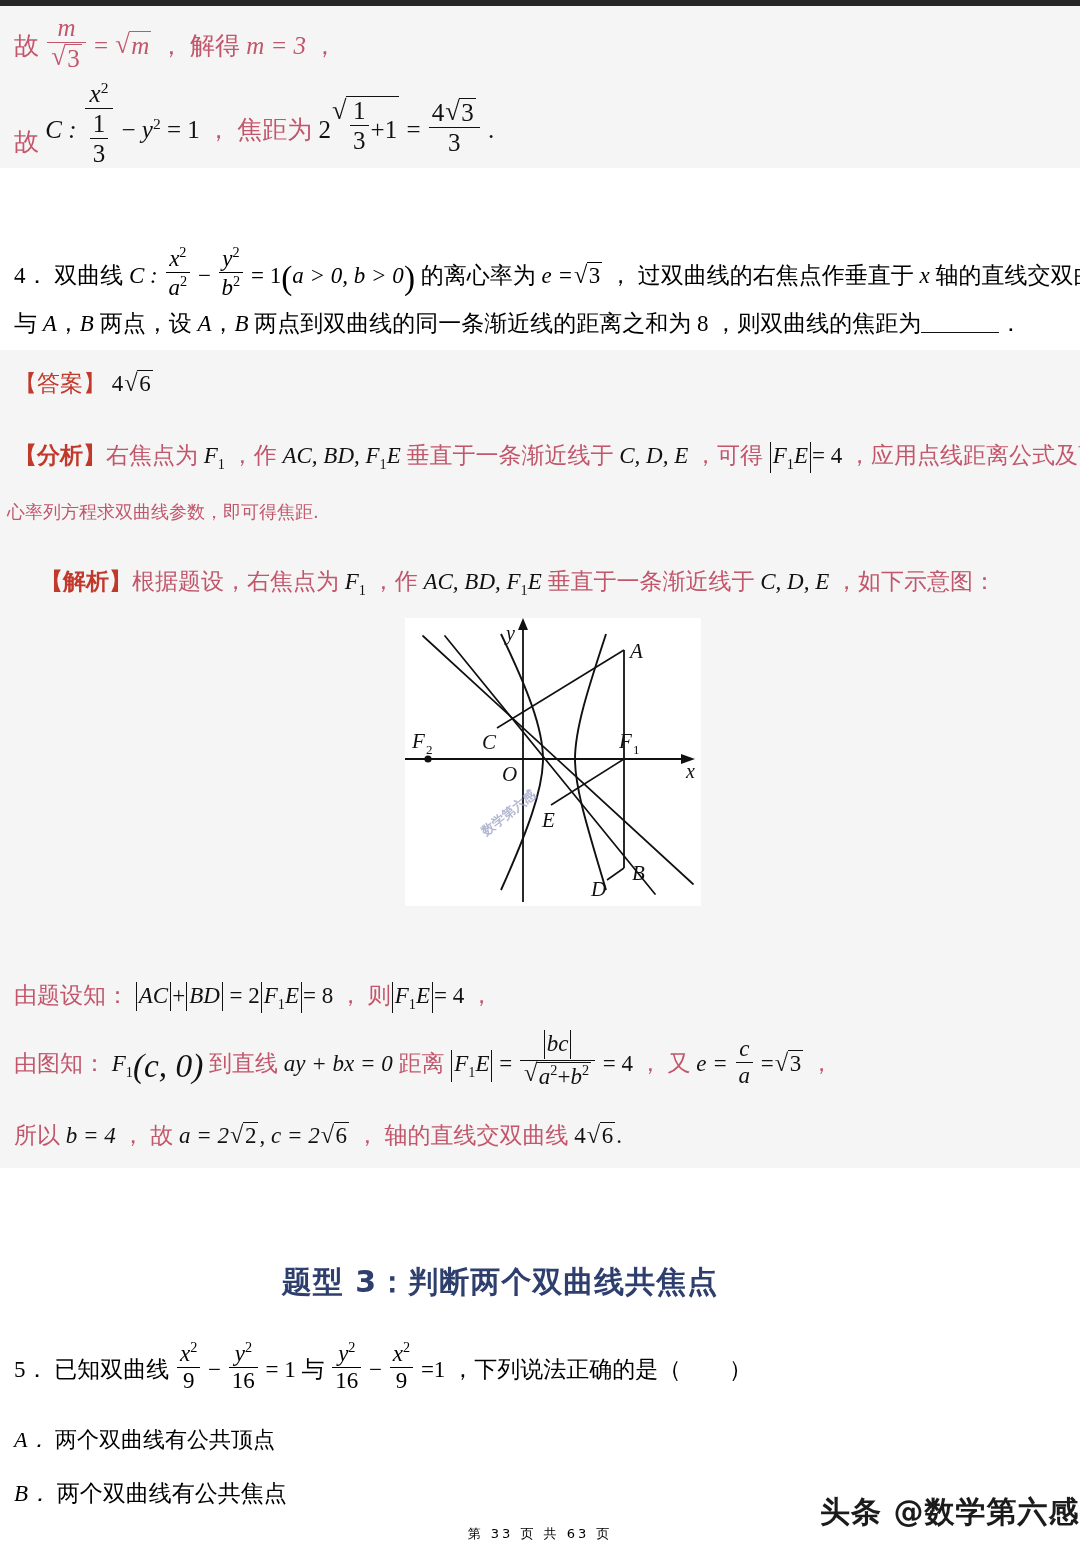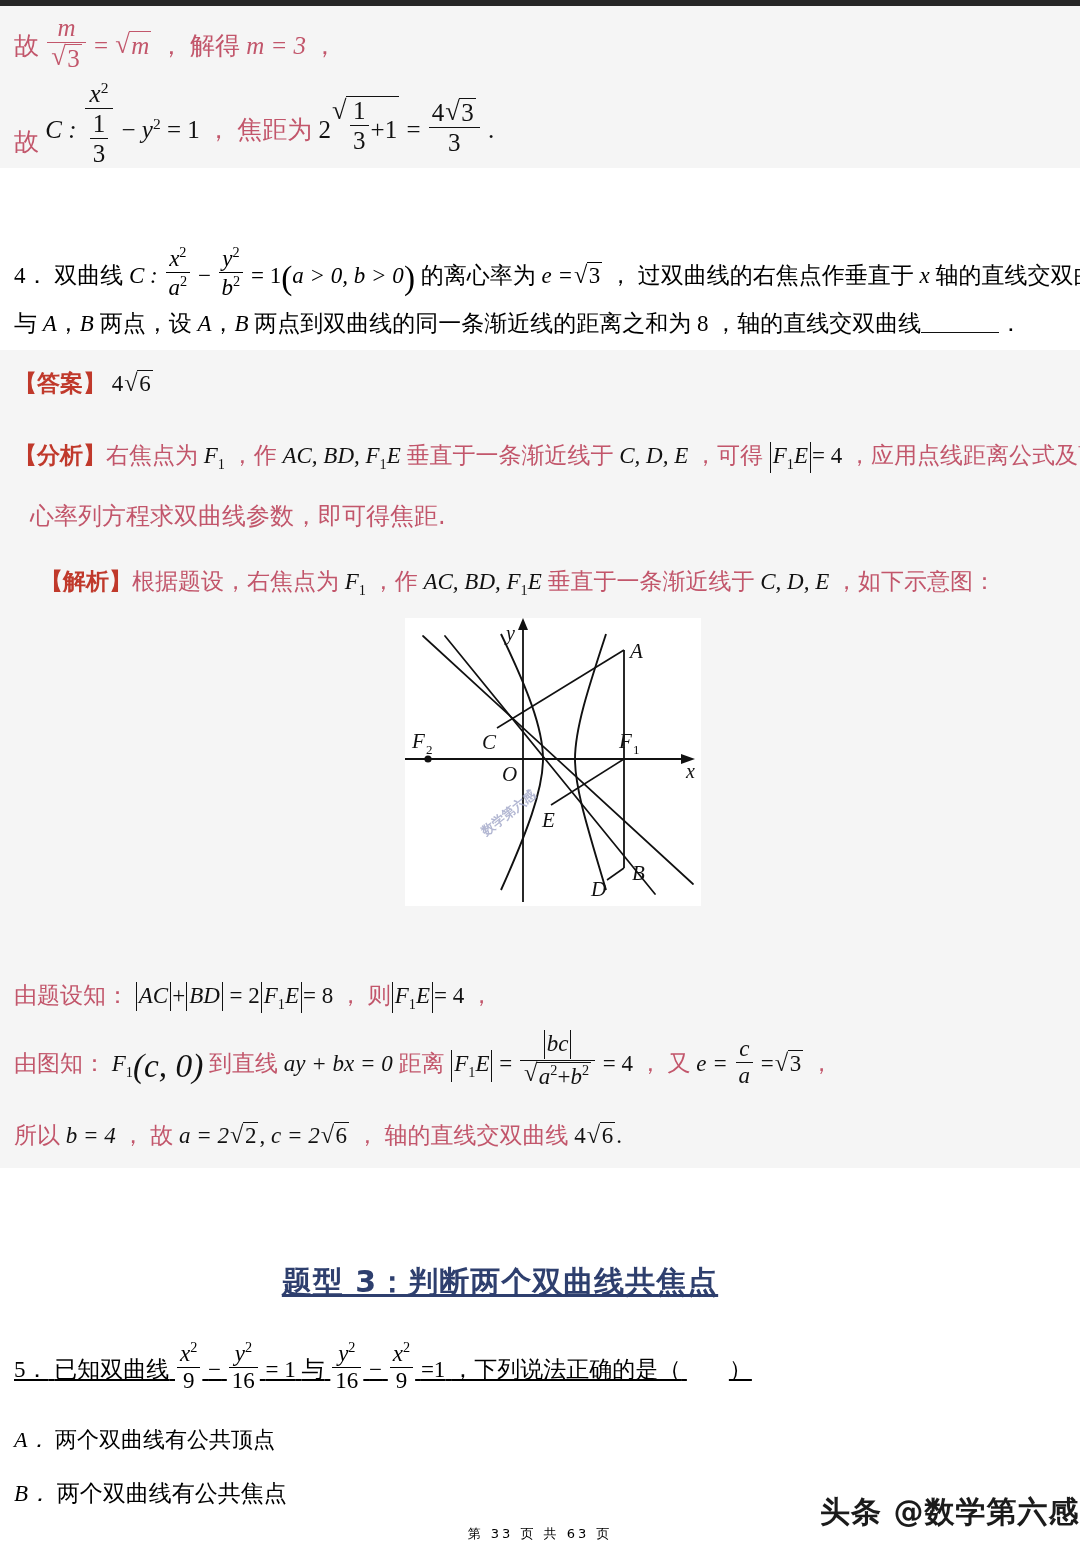--- a/index.html
+++ b/index.html
@@ -48,21 +48,20 @@
         padding:0 2px; margin:0 1px; line-height:1.25; }
 
   .paren-big{ font-size:1.45em; vertical-align:-0.16em; }
 
   .blank-ul{ display:inline-block; width:78px; border-bottom:1.6px solid #111; vertical-align:-2px; }
 
   .heading3{
     position:absolute; left:0; width:1000px; text-align:center;
     font-family:"DejaVu Sans", sans-serif; font-weight:bold; font-size:30px;
     letter-spacing:1px;
-    text-decoration:underline;
   }
 
   .footer-page{
     position:absolute; text-align:center;
     font-family:"DejaVu Sans", sans-serif; font-size:13px; letter-spacing:3px; color:#000000;
   }
   .watermark-brand{
     position:absolute; font-family:"DejaVu Sans", sans-serif; font-weight:bold;
     font-size:30px; color:#1b1b1b; letter-spacing:1px;
   }
@@ -143,41 +142,41 @@
   
 </div>
 
 <div class="line" style="left:14px; top:308px; font-size:23px;">
   <span class="cn">与</span>
   <span class="mi">A</span><span class="cn">，</span><span class="mi">B</span>
   <span class="cn">两点，设</span>
   <span class="mi">A</span><span class="cn">，</span><span class="mi">B</span>
   <span class="cn">两点到双曲线的同一条渐近线的距离之和为</span>
   <span class="mn">8</span>
-  <span class="cn">，轴的直线交双曲线</span><span class="blank-ul"></span><span class="mn">．</span>
+  <span class="cn">，则双曲线的焦距为</span><span class="blank-ul"></span><span class="mn">．</span>
 </div>
 
 <div class="line" style="left:14px; top:368px; font-size:23px;">
-  <span class="cn red" style="font-weight:bold;">【答案】</span>
+  <span class="cn red" style="font-weight:normal;">【答案】</span>
   <span class="mn black">4</span><span class="sqrt black"><span class="rad mn">6</span></span>
 </div>
 
 <div class="line" style="left:14px; top:440px; font-size:23px;">
   <span class="cn red" style="font-weight:bold;">【分析】</span><span class="cn rose">右焦点为</span>
   <span class="mi black">F</span><span class="sub mn black">1</span>
   <span class="cn rose">，作</span>
   <span class="mi black">AC, BD, F</span><span class="sub mn black">1</span><span class="mi black">E</span>
   <span class="cn rose">垂直于一条渐近线于</span>
   <span class="mi black">C, D, E</span>
   <span class="cn rose">，可得</span>
   <span class="abs black"><span class="mi">F</span><span class="sub mn">1</span><span class="mi">E</span></span><span class="mn black">= 4</span>
   <span class="cn rose">，应用点线距离公式及离</span>
 </div>
 
-<div class="line" style="left:30px; top:500px; font-size:24px;">
+<div class="line" style="left:7px; top:500px; font-size:18px;">
   <span class="cn rose">心率列方程求双曲线参数，即可得焦距.</span>
 </div>
 
 <div class="line" style="left:14px; top:566px; font-size:23px;margin-left:26px;">
   <span class="cn red" style="font-weight:bold;">【解析】</span><span class="cn rose">根据题设，右焦点为</span>
   <span class="mi black">F</span><span class="sub mn black">1</span>
   <span class="cn rose">，作</span>
   <span class="mi black">AC, BD, F</span><span class="sub mn black">1</span><span class="mi black">E</span>
   <span class="cn rose">垂直于一条渐近线于</span>
   <span class="mi black">C, D, E</span>
@@ -277,21 +276,21 @@
   <span class="cn rose">故</span>
   <span class="mi black">a = 2</span><span class="sqrt black"><span class="rad mn">2</span></span><span class="mn black">,</span>
   <span class="mi black">c = 2</span><span class="sqrt black"><span class="rad mn">6</span></span>
   <span class="cn rose">，</span>
   <span class="cn rose">轴的直线交双曲线</span>
   <span class="mn black">4</span><span class="sqrt black"><span class="rad mn">6</span></span><span class="mn black">.</span>
 </div>
 
 <div class="heading3 navy" style="top:1262px;">题型 3：判断两个双曲线共焦点</div>
 
-<div class="line" style="left:14px; top:1340px; font-size:23px;text-decoration:underline;">
+<div class="line" style="left:14px; top:1340px; font-size:23px;">
   <span class="mn">5．</span>
   <span class="cn">已知双曲线</span>
   <span class="frac">
     <span class="num"><span class="mi">x</span><span class="sup mn">2</span></span>
     <span class="den mn">9</span>
   </span>
   <span class="mn">−</span>
   <span class="frac">
     <span class="num"><span class="mi">y</span><span class="sup mn">2</span></span>
     <span class="den mn">16</span>

